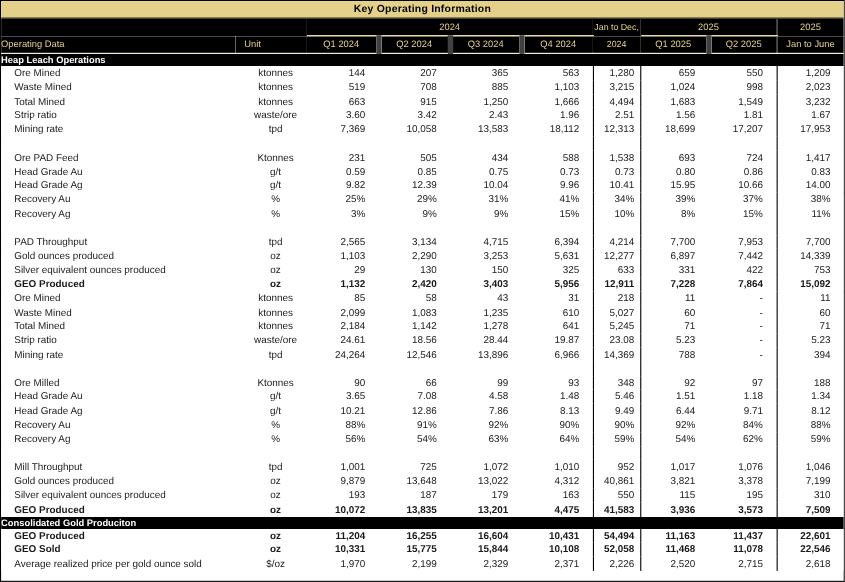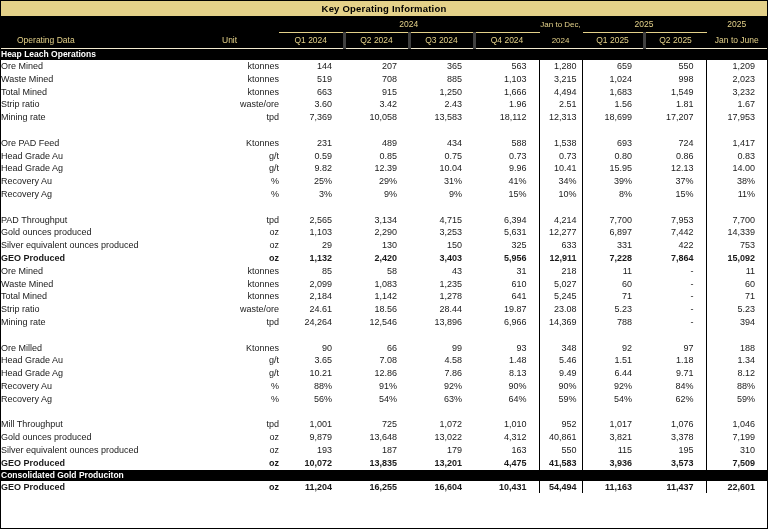--- a/index.html
+++ b/index.html
@@ -15,32 +15,32 @@
   table{border-collapse:collapse;table-layout:fixed;width:766px;}
   col.c-label{width:213px;} col.c-unit{width:65px;}
   col.c-q{width:65px;} col.c-jd{width:43px;} col.c-25{width:62px;} col.c-jj{width:61px;}
 
   thead th{
     background:#000;color:#E4D189;font-size:8.5px;font-weight:normal;
     padding:0;height:15px;line-height:15px;text-align:center;white-space:nowrap;overflow:hidden;
   }
   thead tr.r2 th{border-bottom:1px solid #F2EAD0;}
   th.g2024,th.g2025{border-bottom:1px solid #E4D189;}
-  th.od{text-align:left;padding-left:16px;}
+  th.od{text-align:left;padding-left:0;}
   th.unith{text-align:left;padding-left:8px;}
   th.sep{border-left:1px solid #C9B univ06a;}
-  thead th.sep{border-left:3px solid #404040;}
+  thead th.sep{border-left:5px solid #404040;}
   th.jd1{font-size:8px;} th.jd2{font-size:8px;}
 
   tbody td{
     font-size:9px;height:12.8px;line-height:12.8px;padding:0;
     white-space:nowrap;overflow:hidden;background:#fff;
   }
-  td.lbl{text-align:left;padding-left:0;}
-  td.unit{text-align:right;padding-left:8px;}
+  td.lbl{text-align:left;padding-left:12px;}
+  td.unit{text-align:center;padding-left:8px;}
   td.num{text-align:right;padding-right:12px;}
   td.num.br{padding-right:5px;}
   .bl{border-left:1.5px solid #000;}
   .br{border-right:1.5px solid #000;}
   tr.bold td{font-weight:bold;}
   tr.section td{
     background:#000;color:#fff;font-weight:bold;font-size:8.5px;
     height:11px;line-height:11px;text-align:left;padding-left:0;
   }
 </style>
@@ -156,21 +156,21 @@
           <td class="num"></td>
           <td class="num br bl"></td>
           <td class="num"></td>
           <td class="num"></td>
           <td class="num bl"></td>
         </tr>
         <tr>
           <td class="lbl">Ore PAD Feed</td>
           <td class="unit">Ktonnes</td>
           <td class="num">231</td>
-          <td class="num">489</td>
+          <td class="num">505</td>
           <td class="num">434</td>
           <td class="num">588</td>
           <td class="num br bl">1,538</td>
           <td class="num">693</td>
           <td class="num">724</td>
           <td class="num bl">1,417</td>
         </tr>
         <tr>
           <td class="lbl">Head Grade Au</td>
           <td class="unit">g/t</td>
@@ -185,21 +185,21 @@
         </tr>
         <tr>
           <td class="lbl">Head Grade Ag</td>
           <td class="unit">g/t</td>
           <td class="num">9.82</td>
           <td class="num">12.39</td>
           <td class="num">10.04</td>
           <td class="num">9.96</td>
           <td class="num br bl">10.41</td>
           <td class="num">15.95</td>
-          <td class="num">12.13</td>
+          <td class="num">10.66</td>
           <td class="num bl">14.00</td>
         </tr>
         <tr>
           <td class="lbl">Recovery Au</td>
           <td class="unit">%</td>
           <td class="num">25%</td>
           <td class="num">29%</td>
           <td class="num">31%</td>
           <td class="num">41%</td>
           <td class="num br bl">34%</td>
@@ -479,15 +479,39 @@
           <td class="unit">oz</td>
           <td class="num">11,204</td>
           <td class="num">16,255</td>
           <td class="num">16,604</td>
           <td class="num">10,431</td>
           <td class="num br bl">54,494</td>
           <td class="num">11,163</td>
           <td class="num">11,437</td>
           <td class="num bl">22,601</td>
         </tr>
+        <tr class="bold">
+          <td class="lbl">GEO Sold</td>
+          <td class="unit">oz</td>
+          <td class="num">10,331</td>
+          <td class="num">15,775</td>
+          <td class="num">15,844</td>
+          <td class="num">10,108</td>
+          <td class="num br bl">52,058</td>
+          <td class="num">11,468</td>
+          <td class="num">11,078</td>
+          <td class="num bl">22,546</td>
+        </tr>
+        <tr>
+          <td class="lbl">Average realized price per gold ounce sold</td>
+          <td class="unit">$/oz</td>
+          <td class="num">1,970</td>
+          <td class="num">2,199</td>
+          <td class="num">2,329</td>
+          <td class="num">2,371</td>
+          <td class="num br bl">2,226</td>
+          <td class="num">2,520</td>
+          <td class="num">2,715</td>
+          <td class="num bl">2,618</td>
+        </tr>
       </tbody>
   </table>
 </div>
 
 </body></html>

